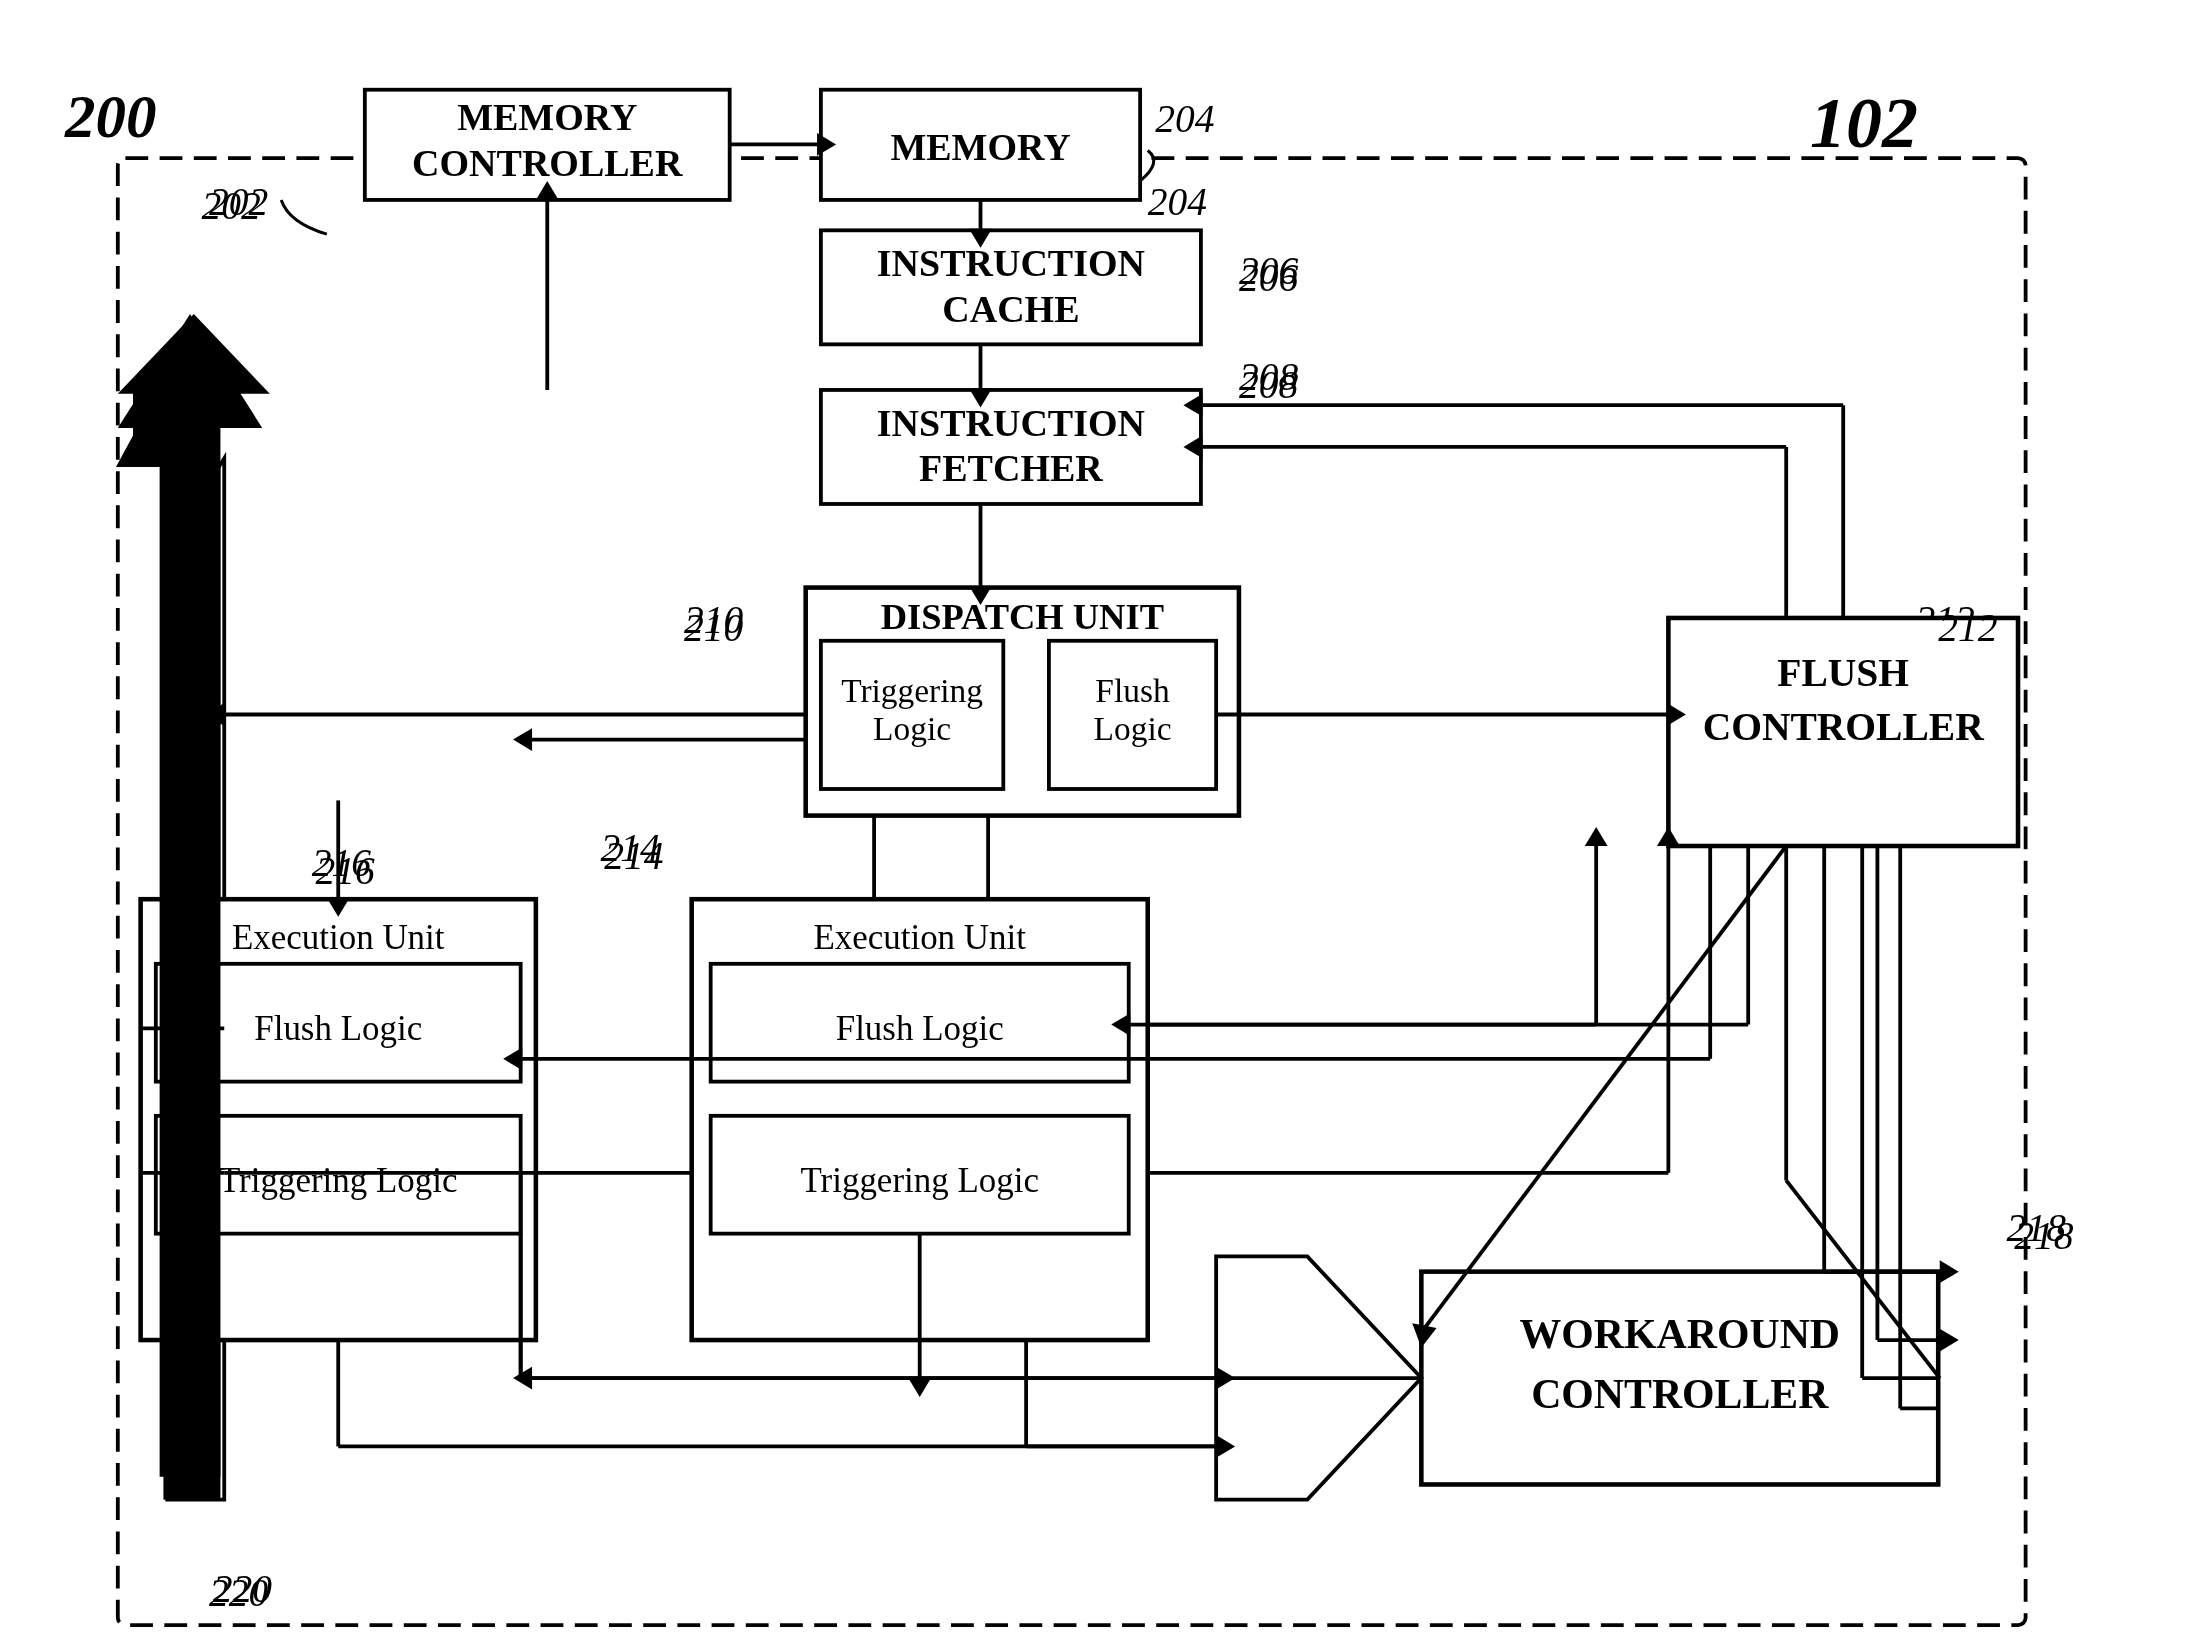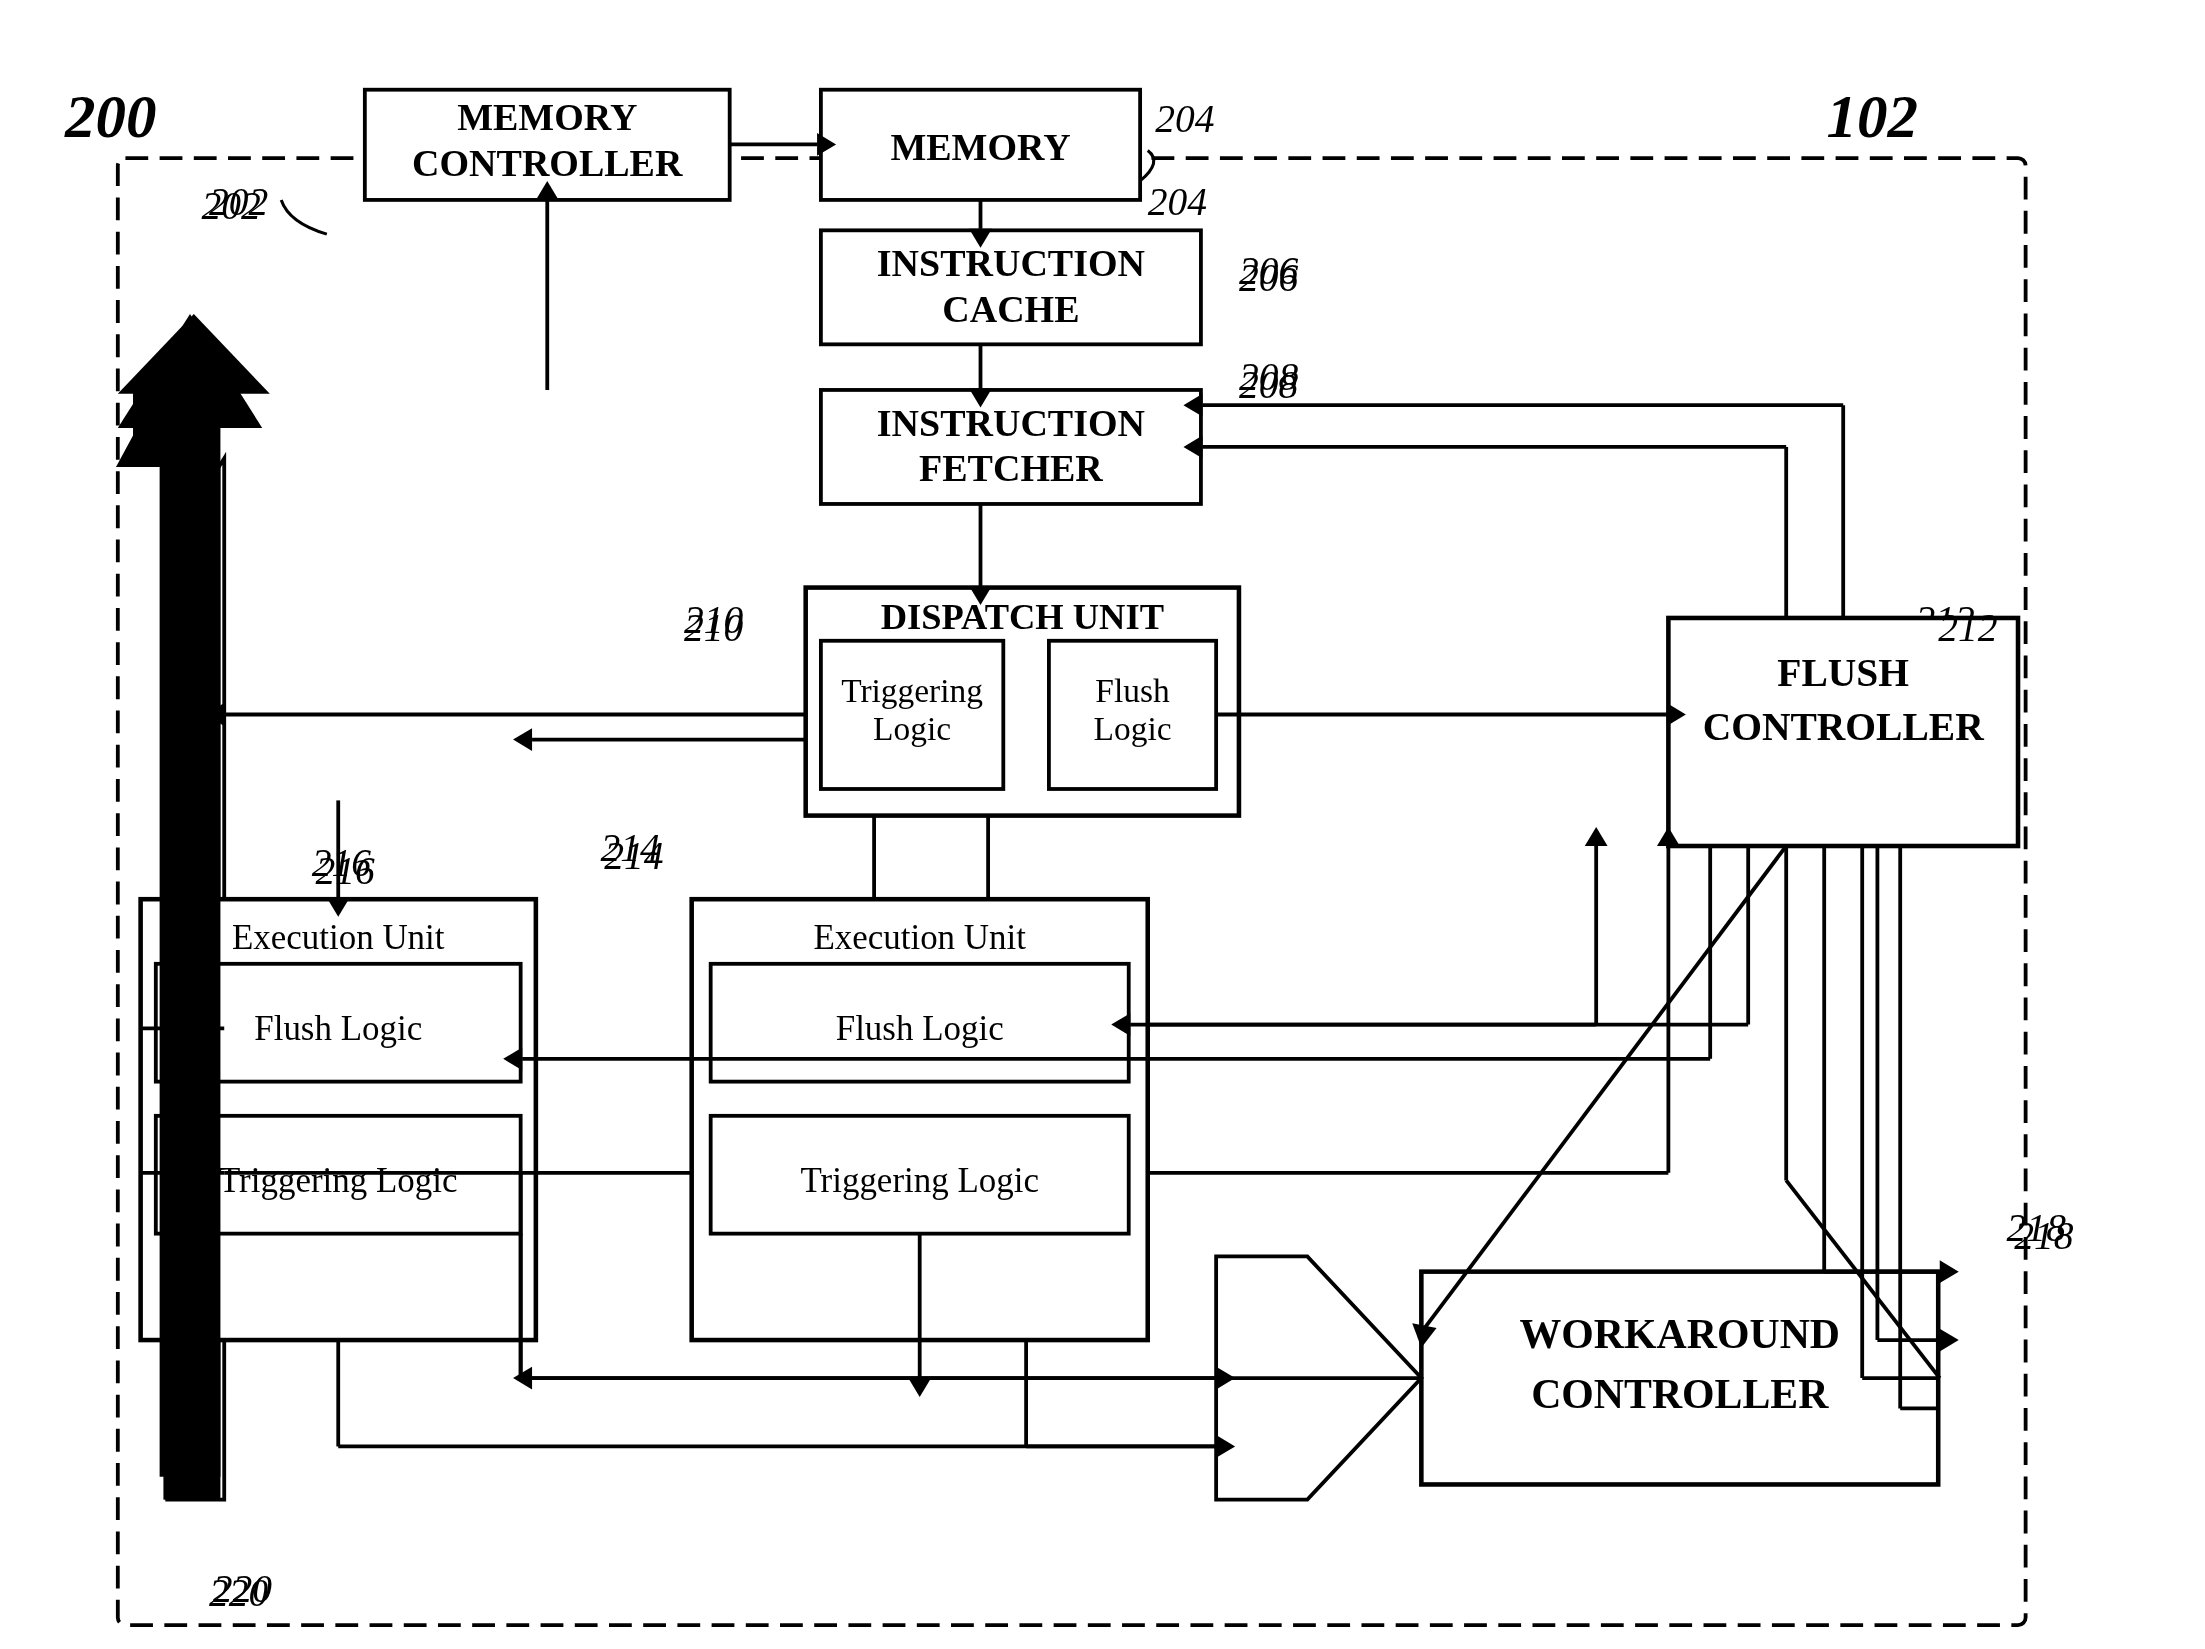--- a/index.html
+++ b/index.html
@@ -27,21 +27,21 @@
     .label-200 {
       position: absolute;
       top: 42px; left: 65px;
       font-size: 61px;
       font-weight: bold;
       font-style: italic;
     }
     .label-102 {
       position: absolute;
       top: 42px; right: 91px;
-      font-size: 61px;
+      font-size: 72px;
       font-weight: bold;
       font-style: italic;
     }
   </style>
 </head>
 <body>
 
 <div class="diagram-container">
   <span class="label-200">200</span>
   <span class="label-102">102</span>

